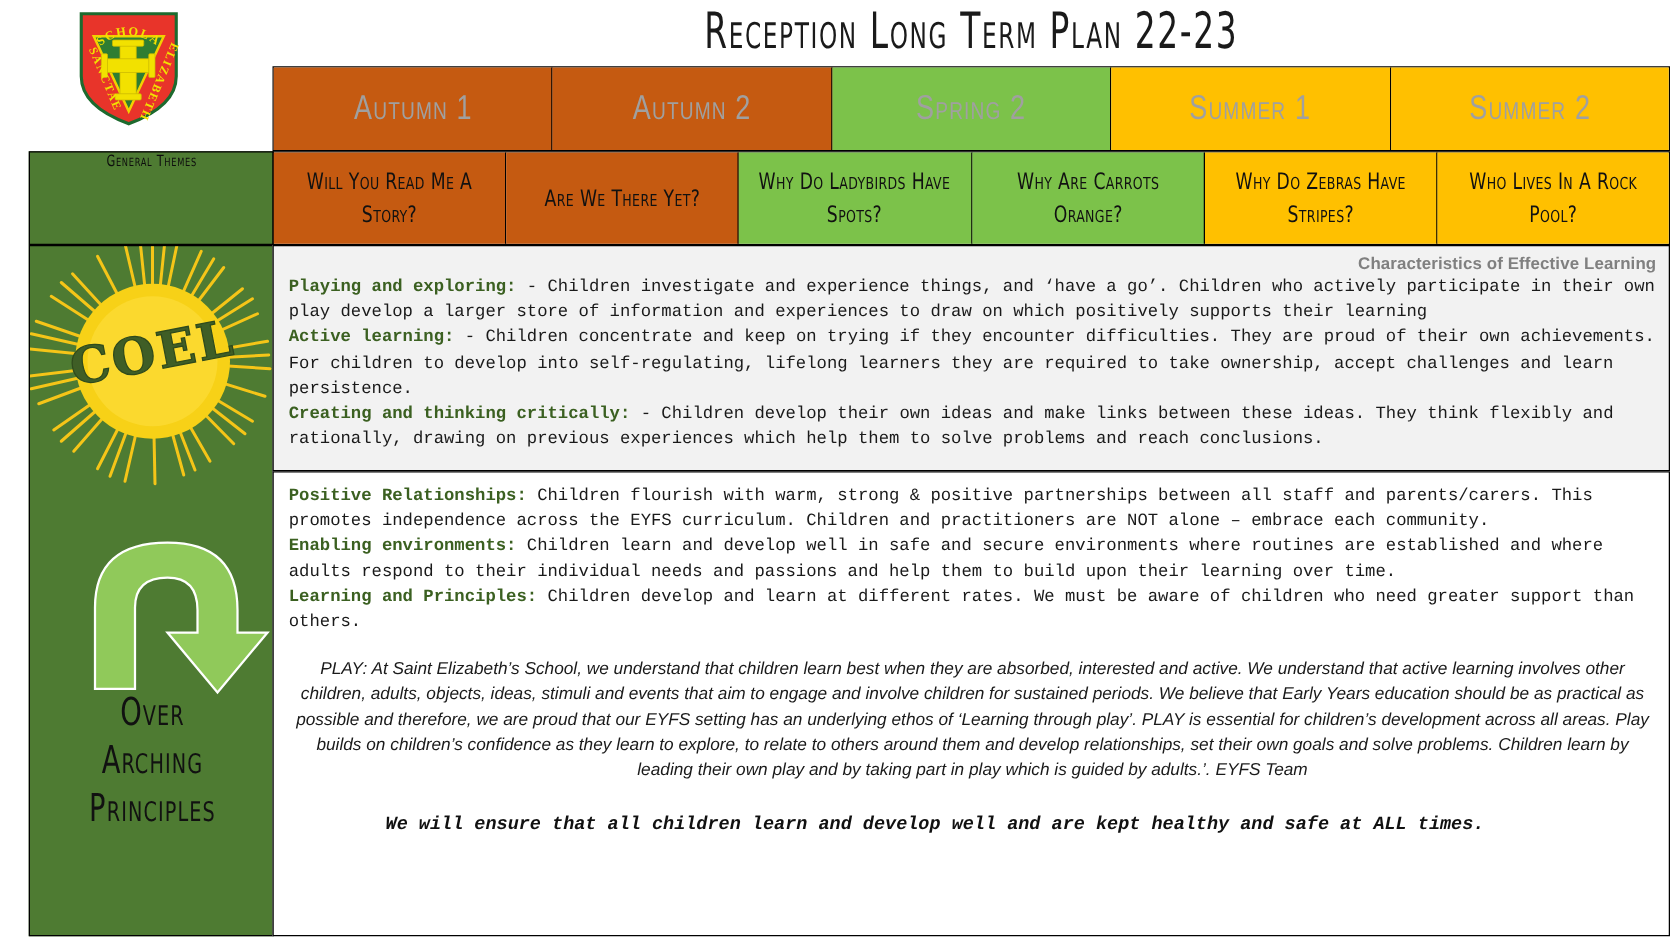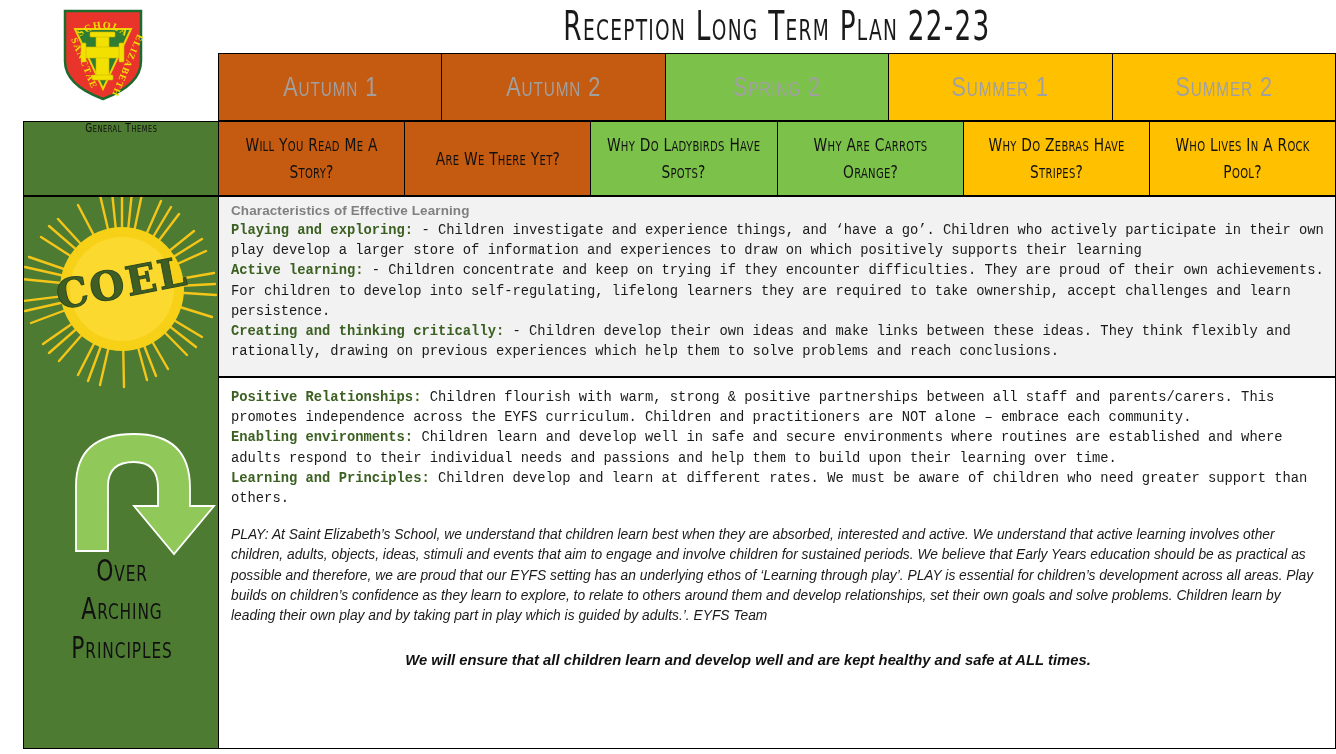--- a/index.html
+++ b/index.html
@@ -165,21 +165,21 @@
   .coel-panel {
     position: absolute;
     left: 218px; top: 196px;
     width: 1118px; height: 181px;
     background: #f2f2f2;
     border: 1px solid #000;
     padding: 6px 10px 0 12px;
   }
 
   .panel-heading {
-    text-align: left;
+    text-align: right;
     font-size: 13.5px;
     font-weight: bold;
     color: #808080;
     margin-bottom: 3px;
     letter-spacing: 0.1px;
   }
 
   .principles-panel {
     position: absolute;
     left: 218px; top: 377px;
@@ -198,31 +198,32 @@
     font-family: Liberation Mono, monospace;
   }
   .para b { color: #3b6021; font-weight: bold; }
 
   .play-para {
     font-size: 13.8px;
     line-height: 1.465;
     color: #1a1a1a;
     font-style: italic;
     margin-top: 16px;
-    text-align: left;
+    text-align: center;
   }
 
   .closing {
     margin-top: 26px;
     text-align: center;
     font-size: 14.8px;
     font-weight: bold;
     font-style: italic;
     color: #111111;
     padding-right: 60px;
+    font-family: Liberation Mono, monospace;
   }
 </style>
 </head>
 <body>
 
 <div class="top-zone">
 
   <svg class="crest" viewBox="0 0 96 100">
     <defs>
       <path id="arcTop" d="M 20,40 A 34,34 0 0 1 76,40" fill="none"></path>

